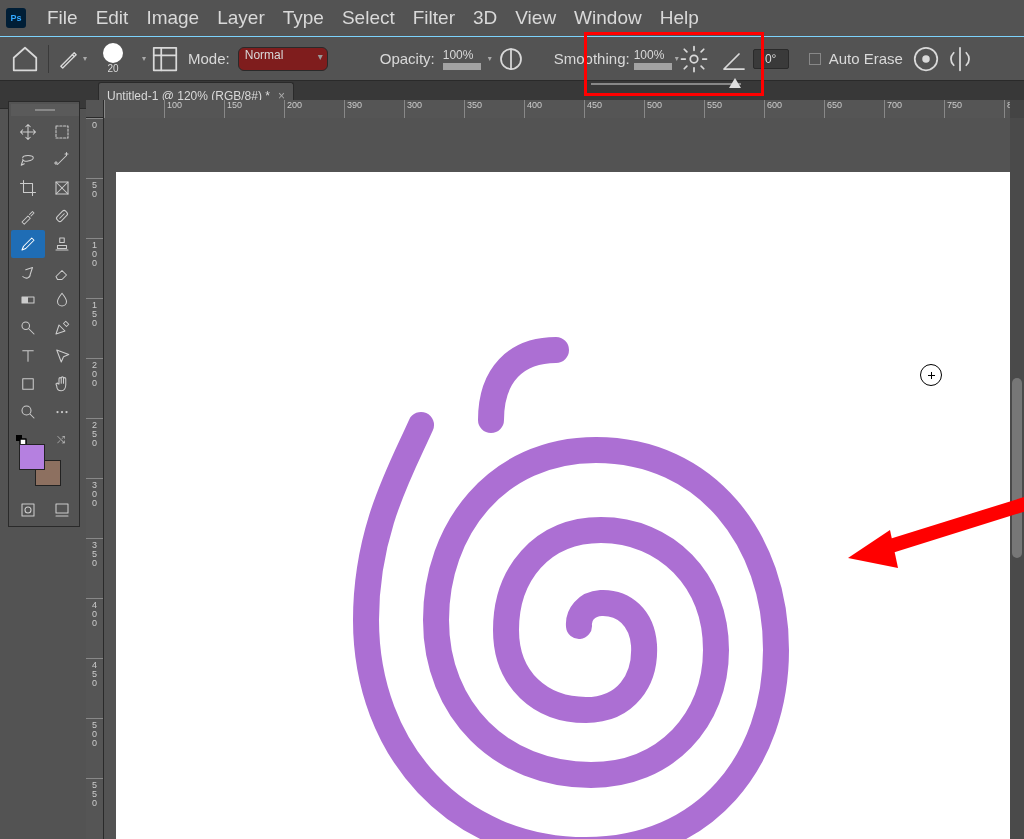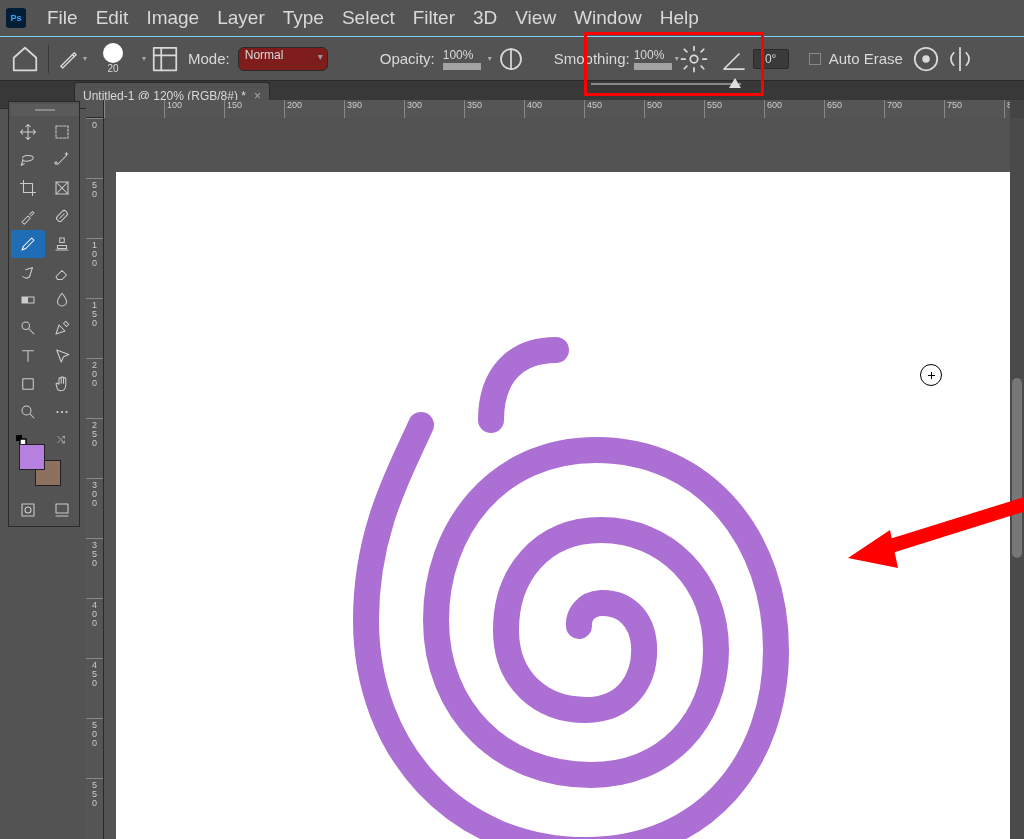--- a/index.html
+++ b/index.html
@@ -34,21 +34,21 @@
   .opt-select::after{content:"▾";position:absolute;right:4px;top:3px;font-size:10px;color:#999}
   .opt-value{font-size:12px;color:var(--text);min-width:38px;text-align:left;border-bottom:7px solid #a3a3a3;padding-bottom:1px}
   .mini-arrow{font-size:8px;color:#aaa;margin-left:3px}
   .highlight-box{border:3px solid var(--highlight-red);padding:2px 4px;height:64px;display:flex;flex-direction:column;justify-content:space-around;position:absolute;left:584px;top:32px;width:180px;background:transparent;pointer-events:none;z-index:30}
   .slider-track{width:150px;height:2px;background:#888;position:relative;margin-top:4px}
   .slider-thumb{position:absolute;right:0;top:-5px;width:0;height:0;border-left:6px solid transparent;border-right:6px solid transparent;border-bottom:10px solid #ddd}
   .checkbox{width:12px;height:12px;border:1px solid #888;background:transparent;margin-right:4px}
   .angle-input{background:#3a3a3a;border:1px solid #2a2a2a;color:var(--text);font-size:12px;width:36px;height:20px;text-align:center;border-radius:2px}
 
   
-  .tab-strip{height:28px;background:#383838;border-bottom:1px solid var(--border);display:flex;align-items:flex-end;padding-left:74px}
+  .tab-strip{height:28px;background:#383838;border-bottom:1px solid var(--border);display:flex;align-items:flex-end;padding-left:98px}
   .tab{background:var(--bg1);color:var(--text);font-size:12px;height:26px;display:flex;align-items:center;padding:0 8px;border-top-left-radius:3px;border-top-right-radius:3px;border:1px solid #2a2a2a;border-bottom:none}
   .tab .close{margin-left:8px;font-size:12px;color:#aaa}
 
   
   .toolbox{position:absolute;left:8px;top:101px;width:72px;background:var(--bg1);border:1px solid #2a2a2a;display:grid;grid-template-columns:1fr 1fr;gap:0;padding:2px}
   .toolbox .hdr{grid-column:1/3;height:12px;background:#5a5a5a;display:flex;align-items:center;justify-content:center;margin-bottom:2px}
   .toolbox .hdr span{height:2px;width:20px;background:#888}
   .tool{width:34px;height:28px;display:flex;align-items:center;justify-content:center;color:#ccc;position:relative}
   .tool.selected{background:#1f6db5;border-radius:2px;color:#fff}
   .tool svg{width:18px;height:18px}

